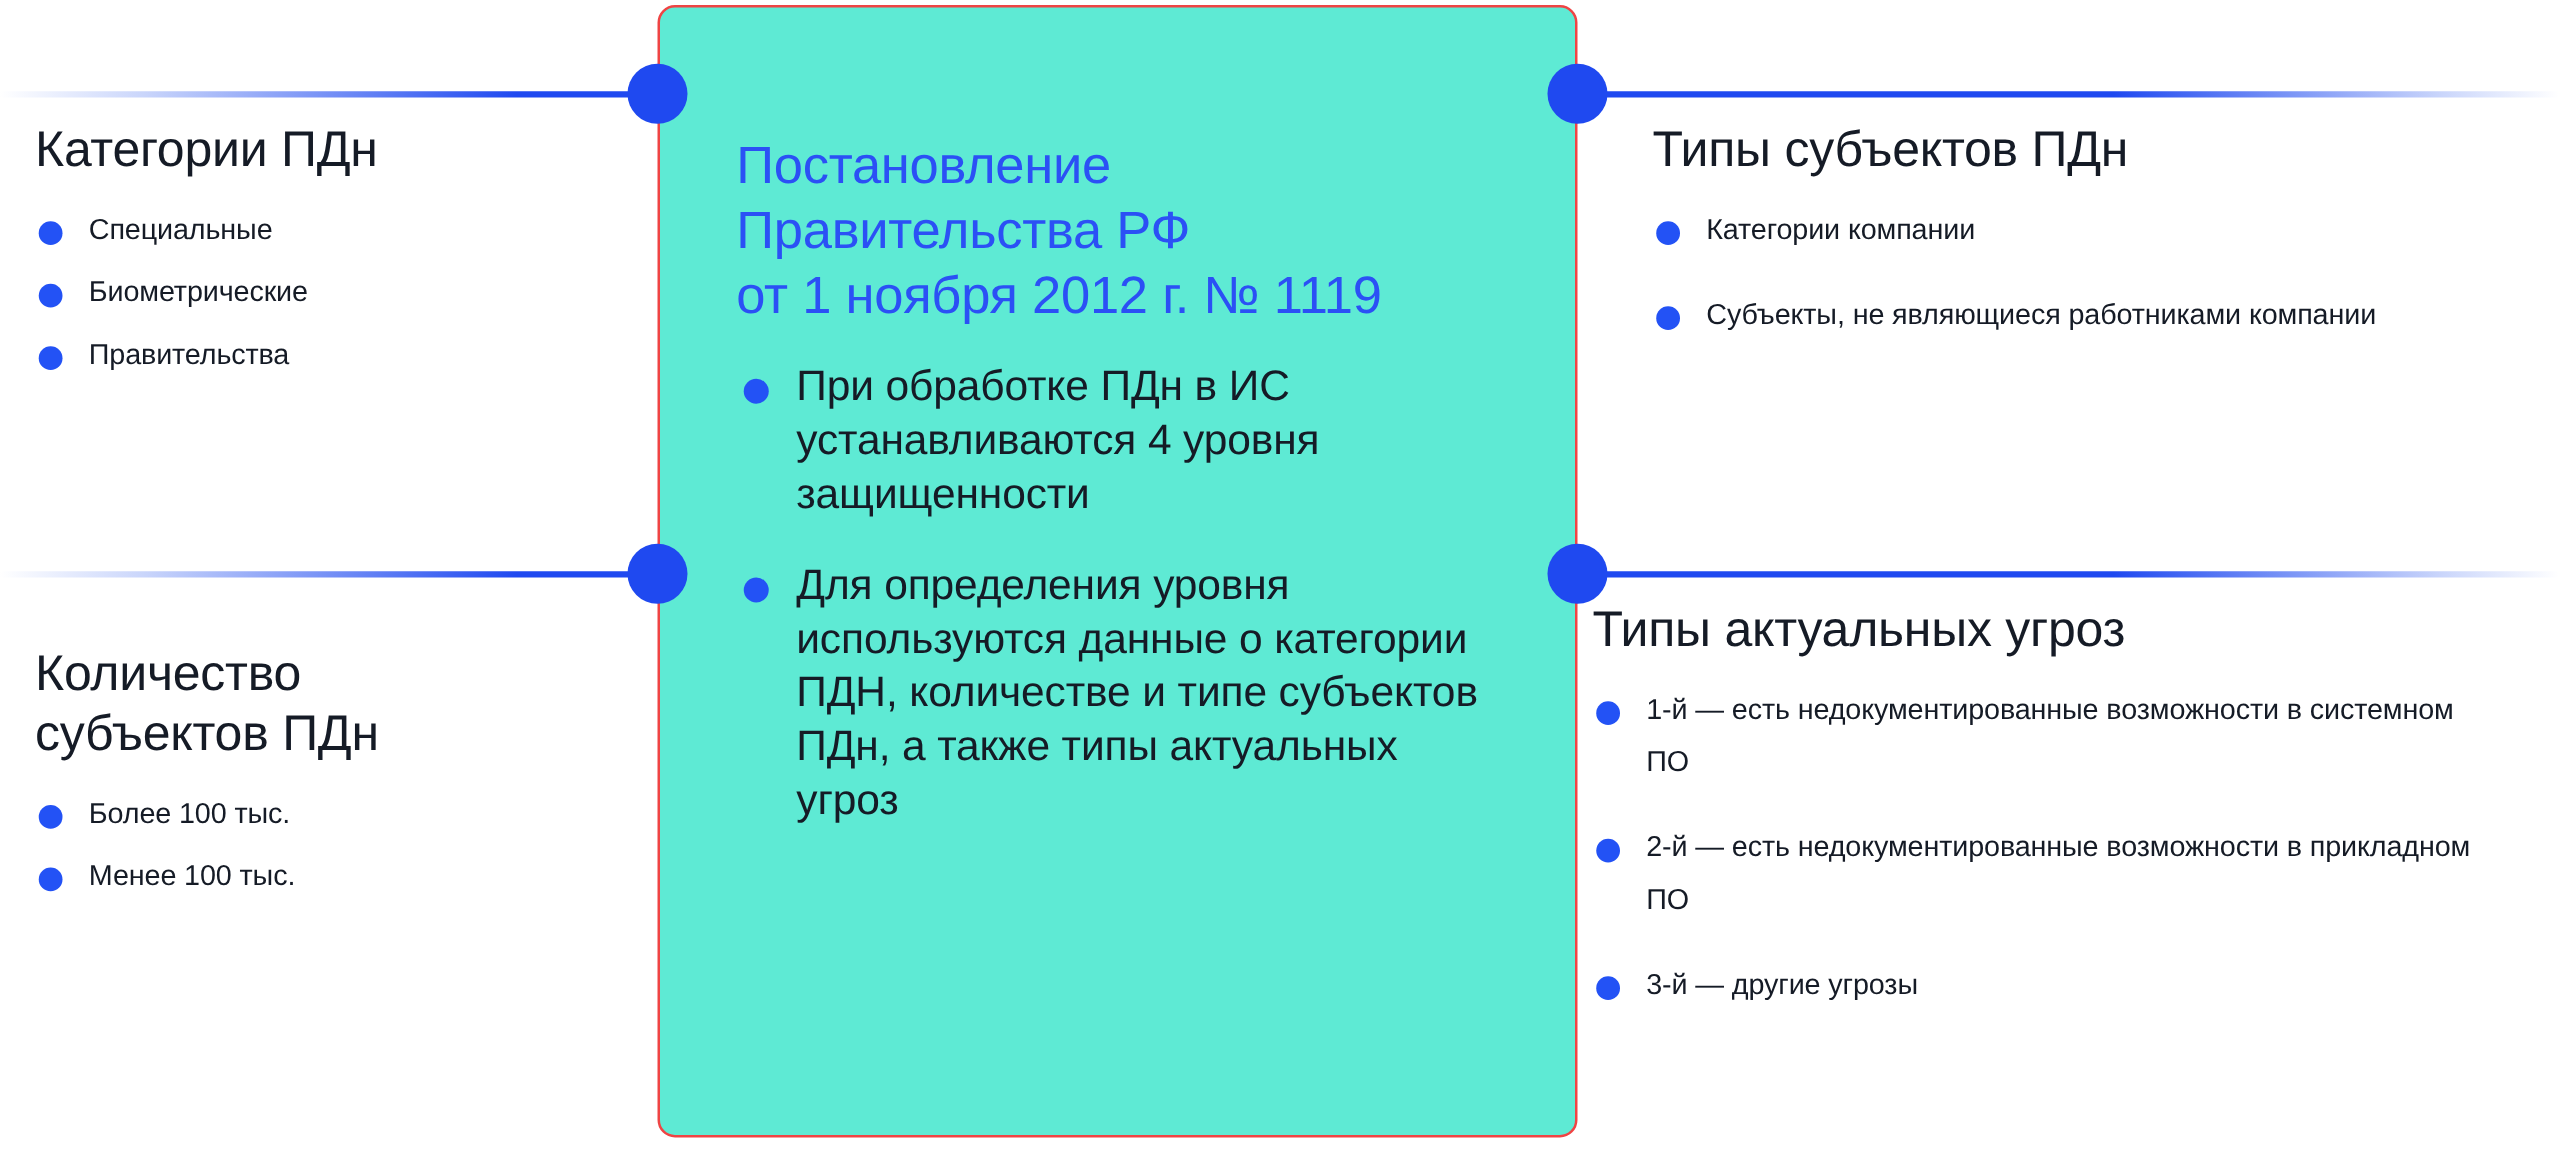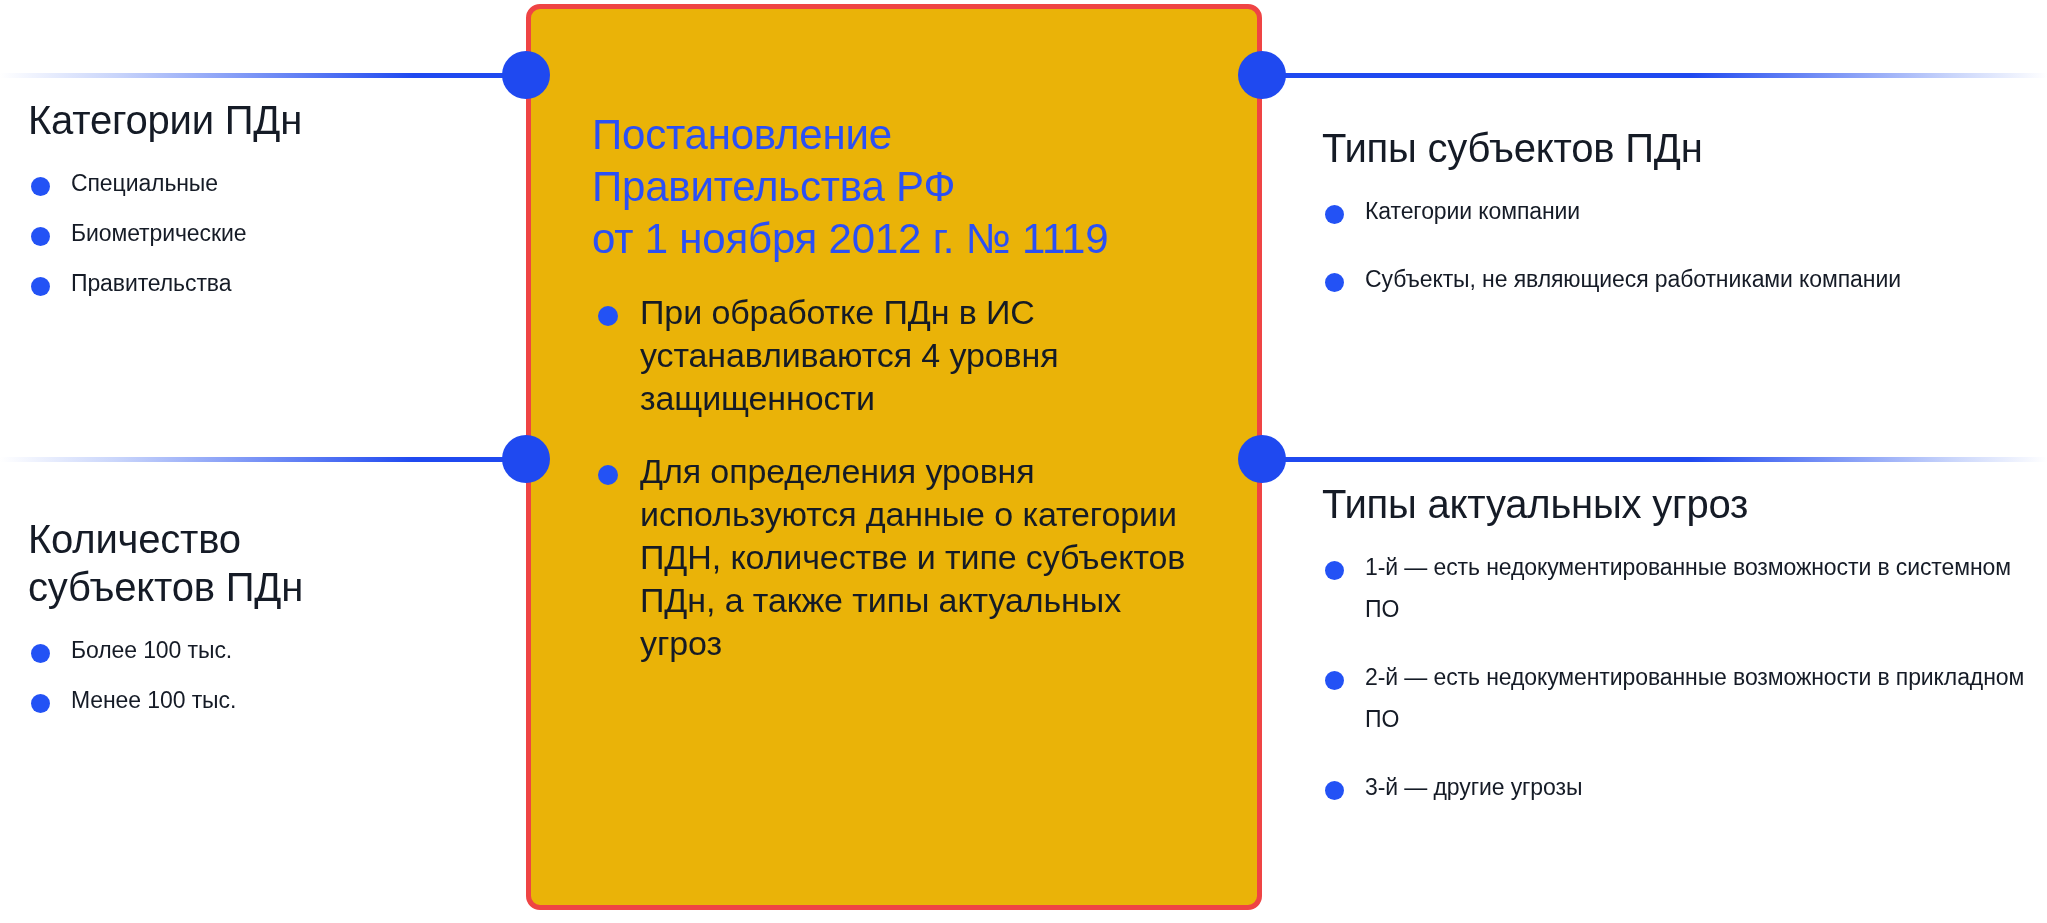--- a/index.html
+++ b/index.html
@@ -57,22 +57,22 @@
   }
 
   
   .center-card {
     position: absolute;
     left: 526px;
     top: 4px;
     width: 736px;
     height: 906px;
     box-sizing: border-box;
-    background: #eab308;
-    border: 5px solid #ef4444;
+    background: #5eead4;
+    border: 2px solid #ef4444;
     border-radius: 14px;
   }
   .center-inner {
     padding: 100px 56px 40px 61px;
   }
   .center-title {
     color: #2b50f5;
     font-size: 42px;
     line-height: 52px;
     font-weight: 400;
@@ -95,22 +95,22 @@
   .dot-tr { left: 1238px; top: 51px; }
   .dot-br { left: 1238px; top: 435px; }
 
   
   .panel {
     position: absolute;
     box-sizing: border-box;
   }
   .panel-lt { left: 28px;   top: 96px;  width: 470px; }
   .panel-lb { left: 28px;   top: 480px; width: 470px; margin-top: 35px; }
-  .panel-rt { left: 1322px; top: 96px;  width: 700px; margin-top: 28px; }
-  .panel-rb { left: 1322px; top: 480px; width: 712px; }
+  .panel-rt { left: 1322px; top: 96px;  width: 700px; }
+  .panel-rb { left: 1274px; top: 480px; width: 712px; }
 
   .panel-title {
     font-size: 40px;
     line-height: 48px;
     font-weight: 400;
     color: #151b26;
     margin: 0 0 18px 0;
     letter-spacing: -0.2px;
     white-space: pre-line;
   }

